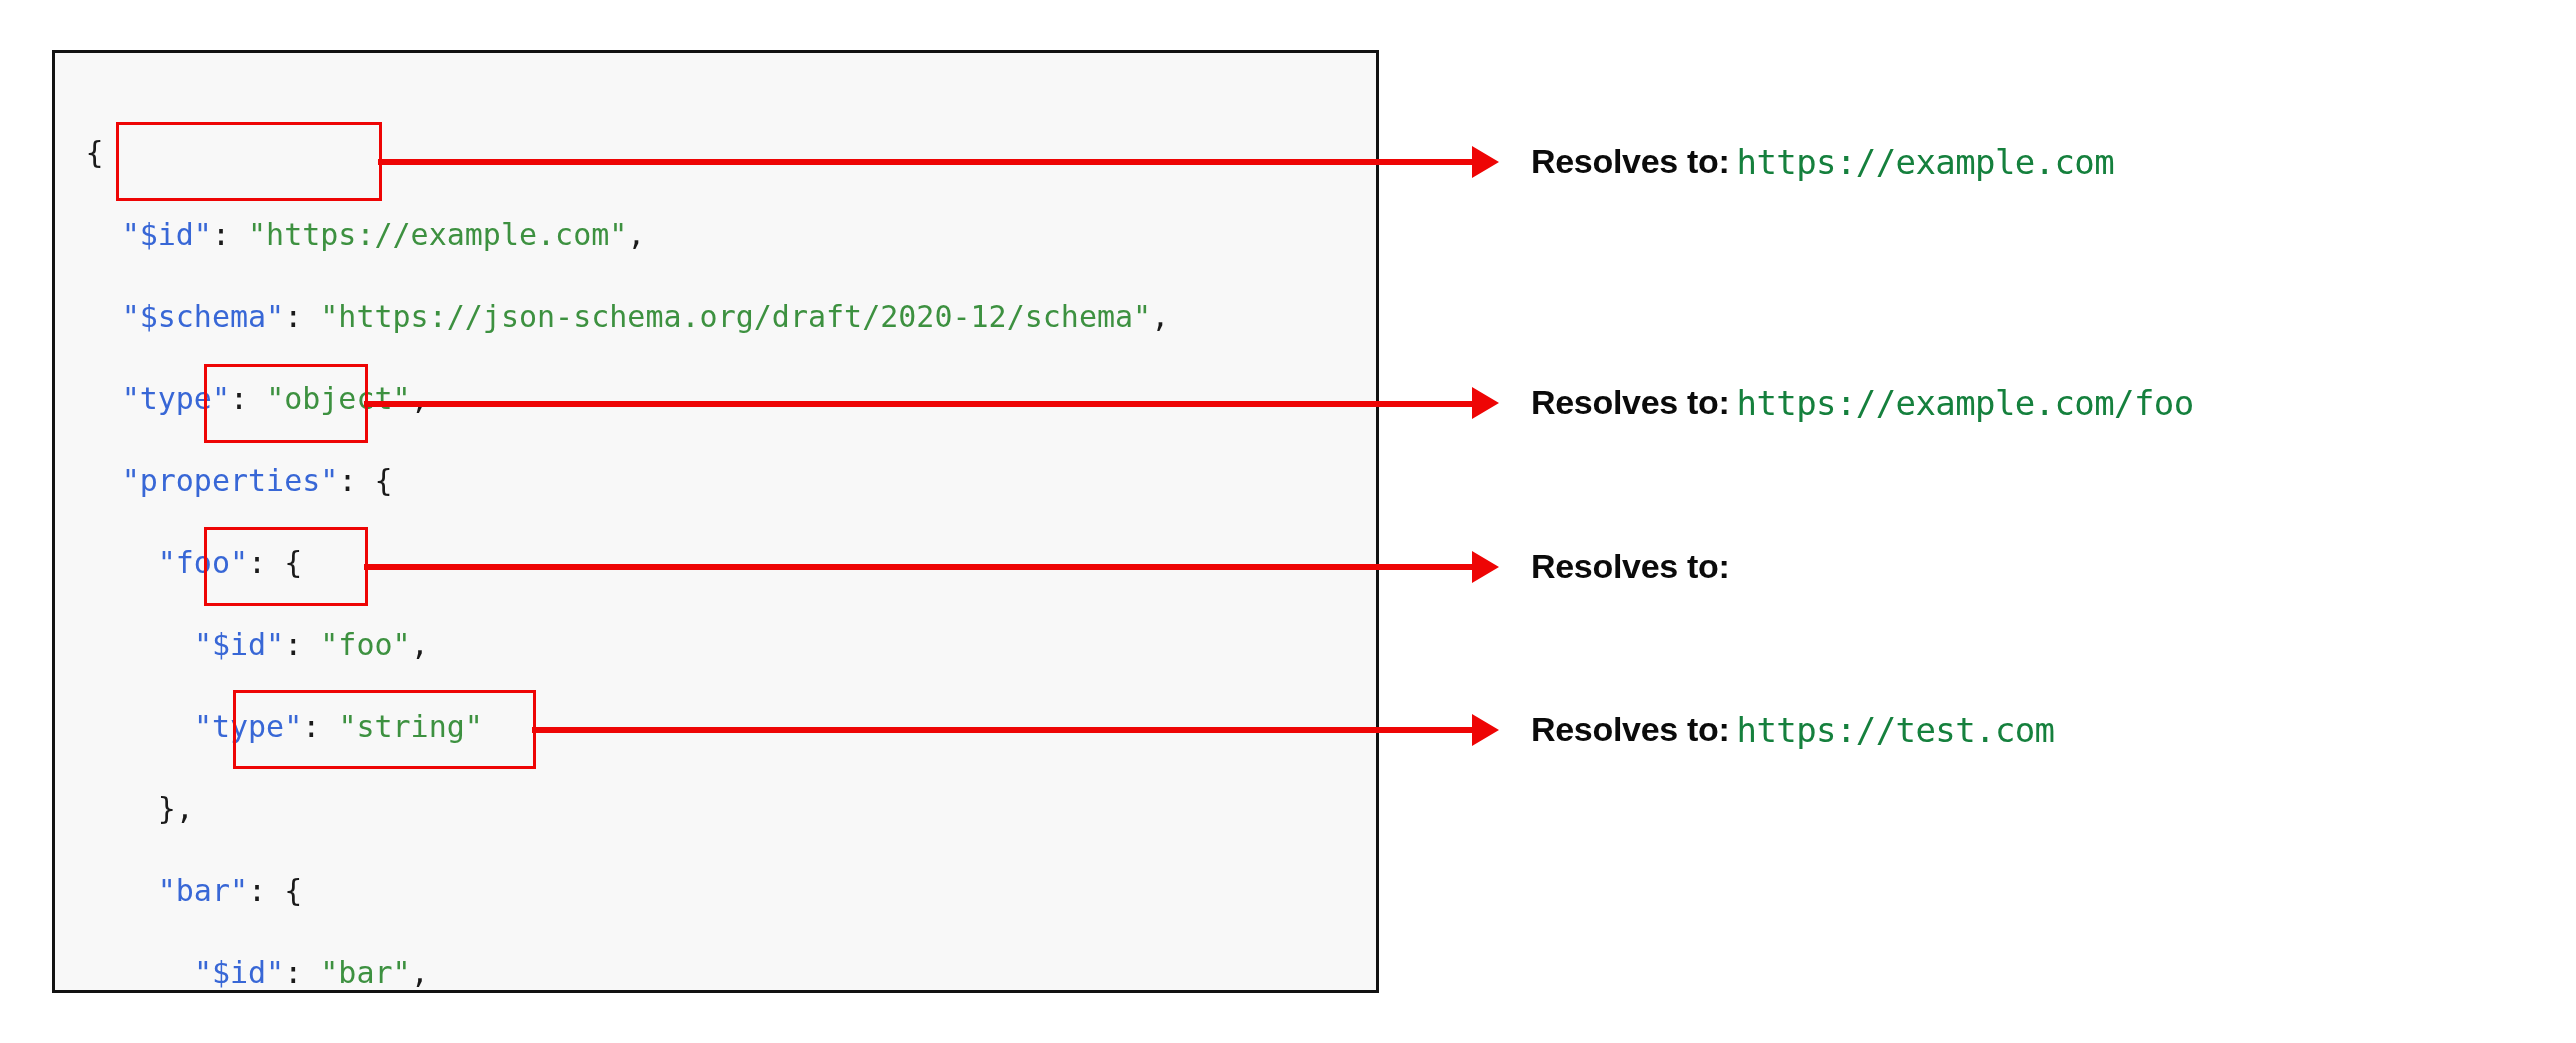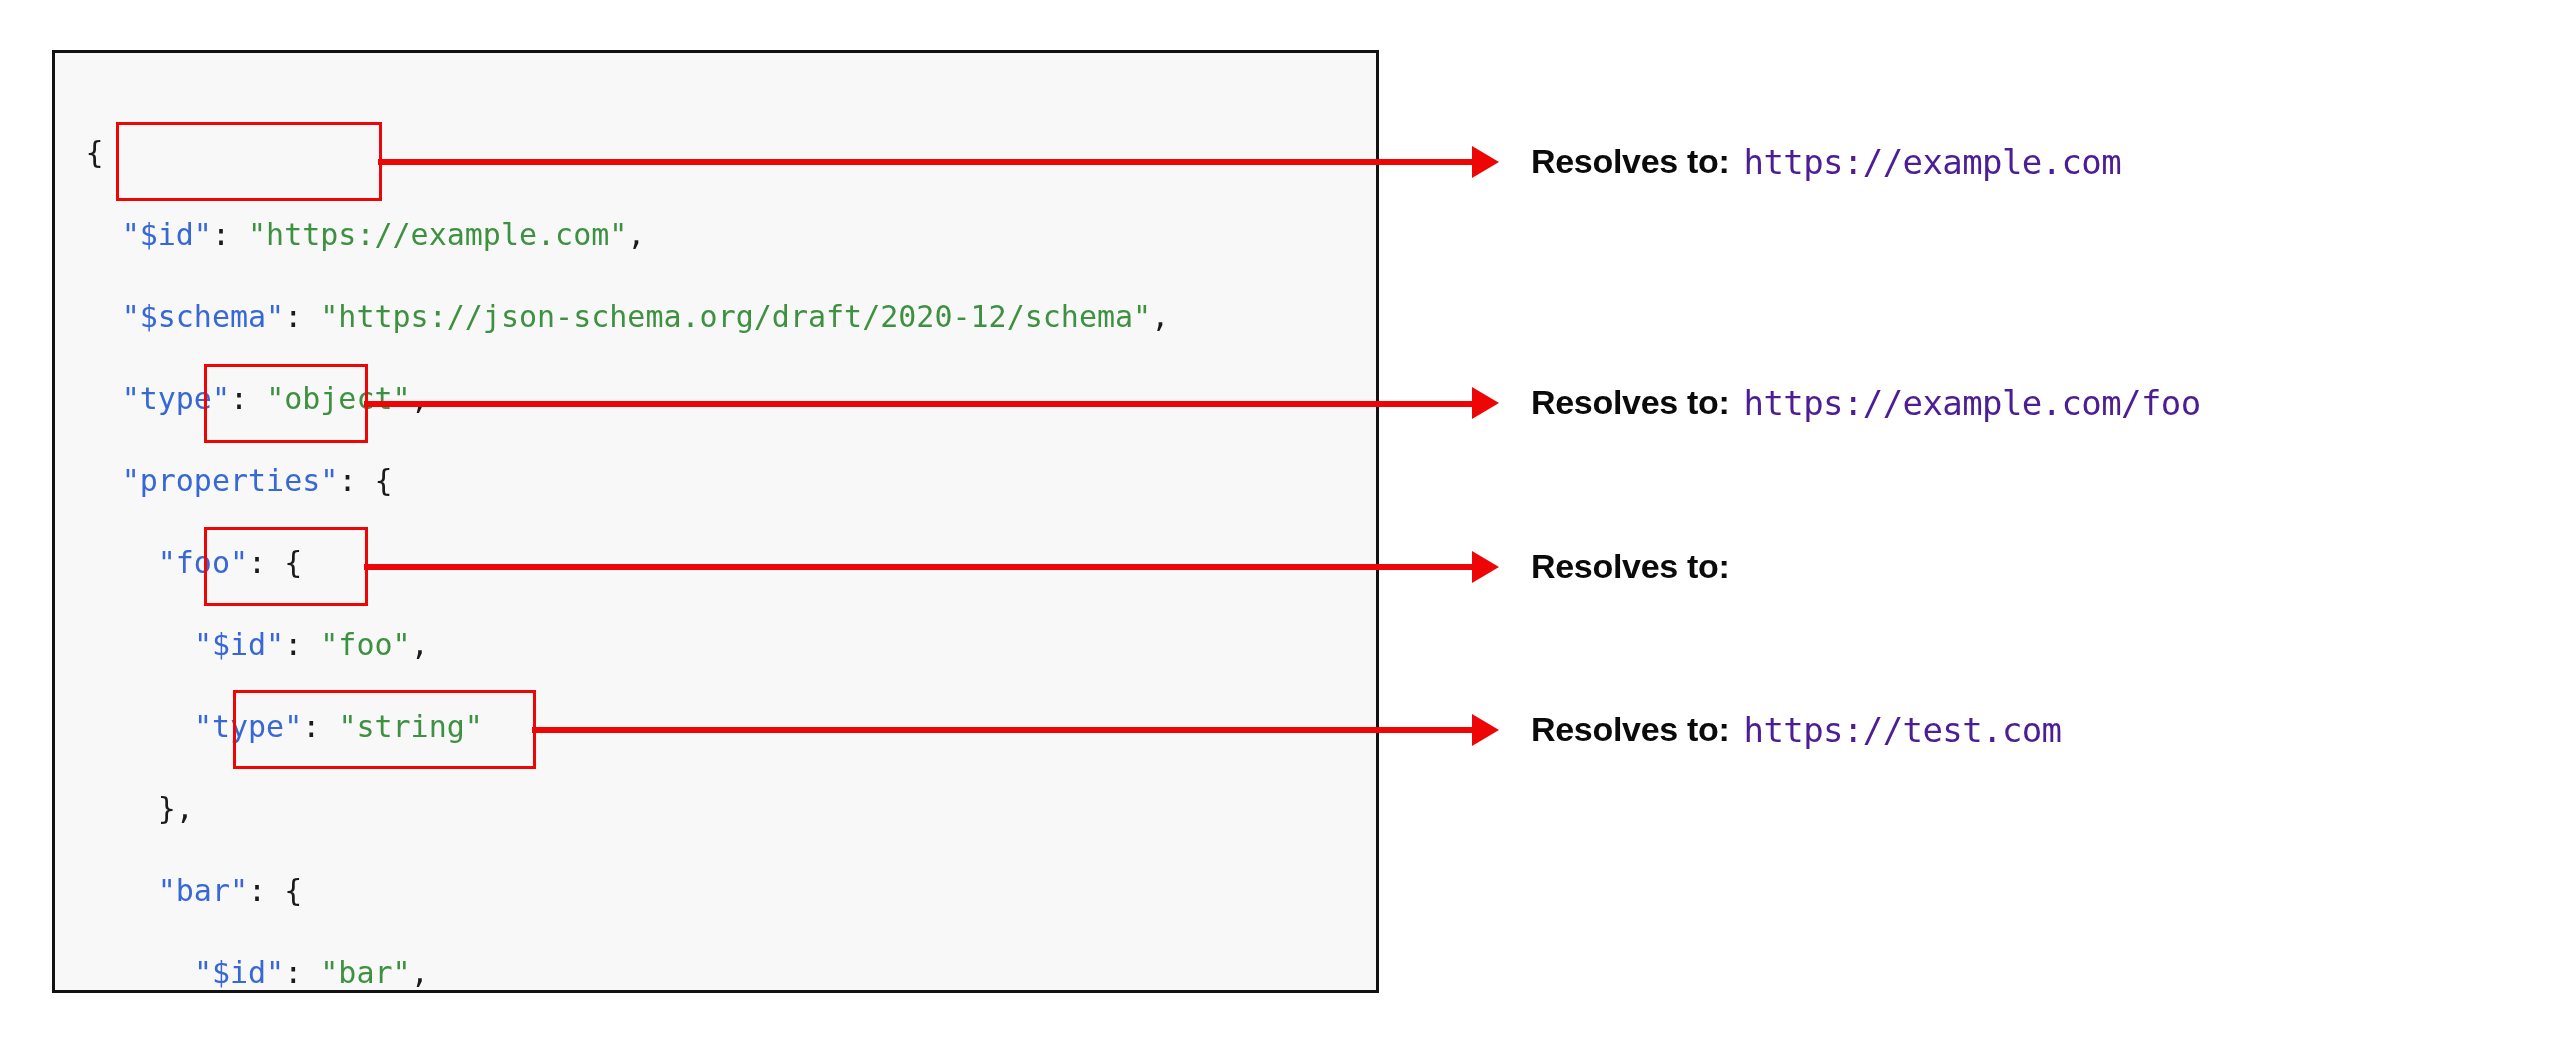--- a/index.html
+++ b/index.html
@@ -77,22 +77,22 @@
   .annot-label {
     font-family: "Liberation Sans", sans-serif;
     font-weight: bold;
     font-size: 34px;
     color: #0b0b0b;
     letter-spacing: -0.3px;
   }
   .annot-value {
     font-family: "DejaVu Sans Mono", "Liberation Mono", monospace;
     font-size: 34px;
-    color: #4c1d95;
-    margin-left: 14px;
+    color: #15803d;
+    margin-left: 7px;
     letter-spacing: -0.6px;
   }
 </style>
 </head>
 <body>
 
 <div id="code-panel">
 
   <div id="code-lines">
 <span class="ln"><span class="tok-punct">{</span></span>

